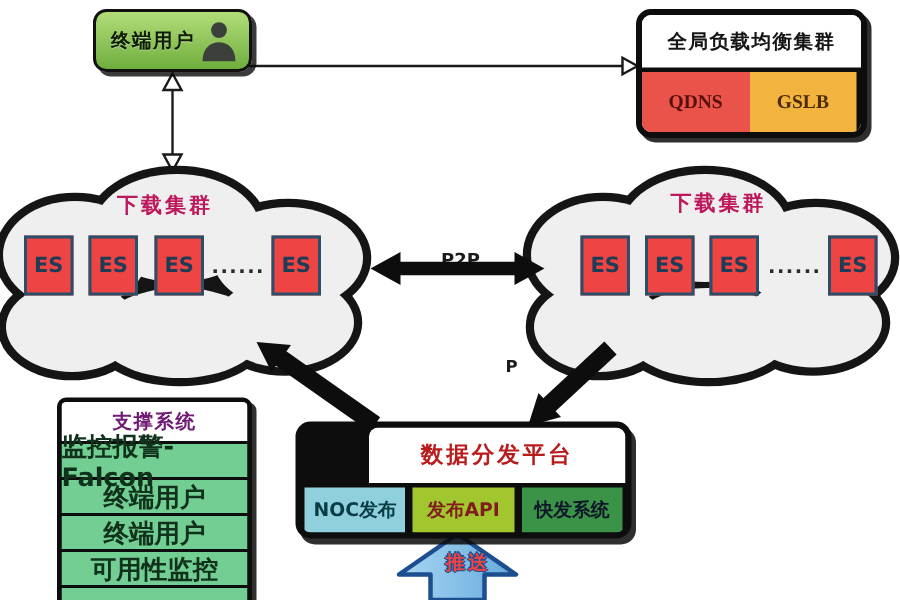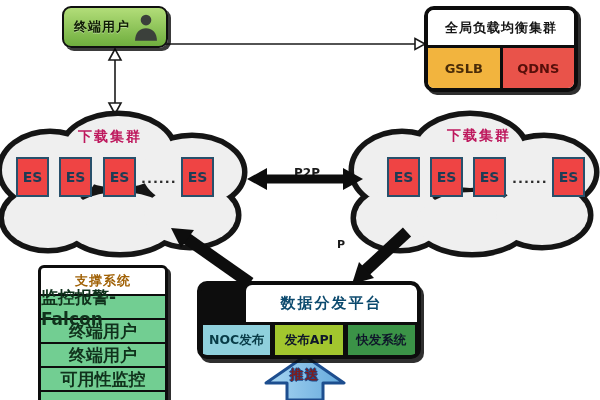--- a/index.html
+++ b/index.html
@@ -19,21 +19,21 @@
     display:flex;align-items:center;justify-content:space-between;
     padding:0 6px 0 10px;box-sizing:border-box;
   }
   .user-box .lbl{font-size:13px;font-weight:bold;color:#101c06;letter-spacing:1px;text-shadow:0 1px 0 rgba(255,255,255,.35);}
 
   
   .lb-box{
     left:424px;top:6px;width:154px;height:86px;z-index:10;
     background:#fff;border:4px solid #0d0d0d;border-radius:10px;
     box-shadow:3px 3px 0 rgba(10,10,10,.85);
-    display:flex;flex-direction:column;box-sizing:border-box;overflow:hidden;
+    display:flex;flex-direction:column;box-sizing:border-box;overflow:hidden;font-family:Liberation Serif, serif;
   }
   .lb-title{flex:1;display:flex;align-items:center;justify-content:center;
     font-size:13px;font-weight:bold;color:#151515;letter-spacing:1px;background:#fff;}
   .lb-cells{height:40px;display:flex;border-top:3px solid #0d0d0d;}
   .lb-cell{flex:1;display:flex;align-items:center;justify-content:center;
     font-size:13px;font-weight:bold;}
   .lb-cell.gslb{background:#f2b43e;color:#4a2c08;border-right:3px solid #0d0d0d;}
   .lb-cell.qdns{background:#e9534a;color:#570f0a;}
 
   
@@ -47,44 +47,44 @@
   .es-dots{z-index:10;font-size:13px;font-weight:bold;color:#2a2a2a;letter-spacing:1px;}
 
   
   .support{
     left:38px;top:265px;width:130px;z-index:10;
     border:3px solid #0d0d0d;border-radius:6px;
     box-shadow:3px 3px 0 rgba(10,10,10,.85);
     background:#0d0d0d;box-sizing:border-box;overflow:hidden;
   }
   .support .hd{height:26px;background:#ffffff;display:flex;align-items:center;justify-content:center;
-    font-size:13px;font-weight:bold;color:#a16207;letter-spacing:1px;}
+    font-size:13px;font-weight:bold;color:#701a75;letter-spacing:1px;}
   .support .row{height:22px;margin-top:2px;background:#72ce92;display:flex;align-items:center;justify-content:center;
     font-size:17px;font-weight:bold;color:#10321c;}
 
   
   .platform{
     left:197px;top:281px;width:224px;height:78px;z-index:10;
     background:#0d0d0d;border:4px solid #0d0d0d;border-radius:10px;
     box-shadow:3px 4px 0 rgba(10,10,10,.85);
     box-sizing:border-box;display:flex;flex-direction:column;overflow:hidden;
   }
   .platform .hd{flex:1;background:#ffffff;display:flex;align-items:center;justify-content:center;
-    font-size:15px;font-weight:bold;color:#0c4a6e;letter-spacing:2px;border-radius:6px 6px 0 0;margin-left:45px;}
+    font-size:15px;font-weight:bold;color:#b91c1c;letter-spacing:2px;border-radius:6px 6px 0 0;margin-left:45px;}
   .platform .cells{height:30px;display:flex;gap:5px;padding:3px 2px 0 2px;background:#0d0d0d;}
   .platform .cell{flex:1;display:flex;align-items:center;justify-content:center;
     font-size:12.5px;font-weight:bold;}
   .cell.noc{background:#8fd0dc;color:#083b46;}
-  .cell.api{background:#a2c62e;color:#0f172a;}
+  .cell.api{background:#a2c62e;color:#7f1d1d;}
   .cell.fast{background:#3b9347;color:#0f172a;}
 
   
   .push-label{
-    left:283px;top:366px;width:44px;text-align:center;z-index:12;
-    font-size:13px;font-weight:bold;color:#7f1d1d;letter-spacing:2px;
+    left:283px;top:366px;width:44px;text-align:right;z-index:12;
+    font-size:13px;font-weight:bold;color:#ef4444;letter-spacing:2px;
     text-shadow:-1px 0 0 #1d4e8f,1px 0 0 #1d4e8f,0 -1px 0 #1d4e8f,0 1px 0 #1d4e8f;
   }
 </style>
 </head>
 <body>
 
 <div class="canvas">
 
   <svg class="layer" width="600" height="400" viewBox="0 0 600 400">
     <defs>
@@ -171,22 +171,22 @@
       <svg width="28" height="30" viewBox="0 0 24 26">
         <circle cx="12" cy="7" r="4.6" fill="#3b403b"></circle>
         <path d="M2.5,25 C2.5,17.5 7,14 12,14 C17,14 21.5,17.5 21.5,25 Z" fill="#3b403b"></path>
       </svg>
     </span>
   </div>
 
   <div class="abs lb-box">
     <div class="lb-title">全局负载均衡集群</div>
     <div class="lb-cells">
+      <div class="lb-cell qdns">QDNS</div>
       <div class="lb-cell gslb">GSLB</div>
-      <div class="lb-cell qdns">QDNS</div>
     </div>
   </div>
 
   <div class="abs cloud-label" style="left:78px;top:128px;">下载集群</div>
   <div class="abs es-node" style="left:16px;top:157px;">ES</div>
   <div class="abs es-node" style="left:59px;top:157px;">ES</div>
   <div class="abs es-node" style="left:103px;top:157px;">ES</div>
   <div class="abs es-dots" style="left:141px;top:171px;">......</div>
   <div class="abs es-node" style="left:181px;top:157px;">ES</div>
 

